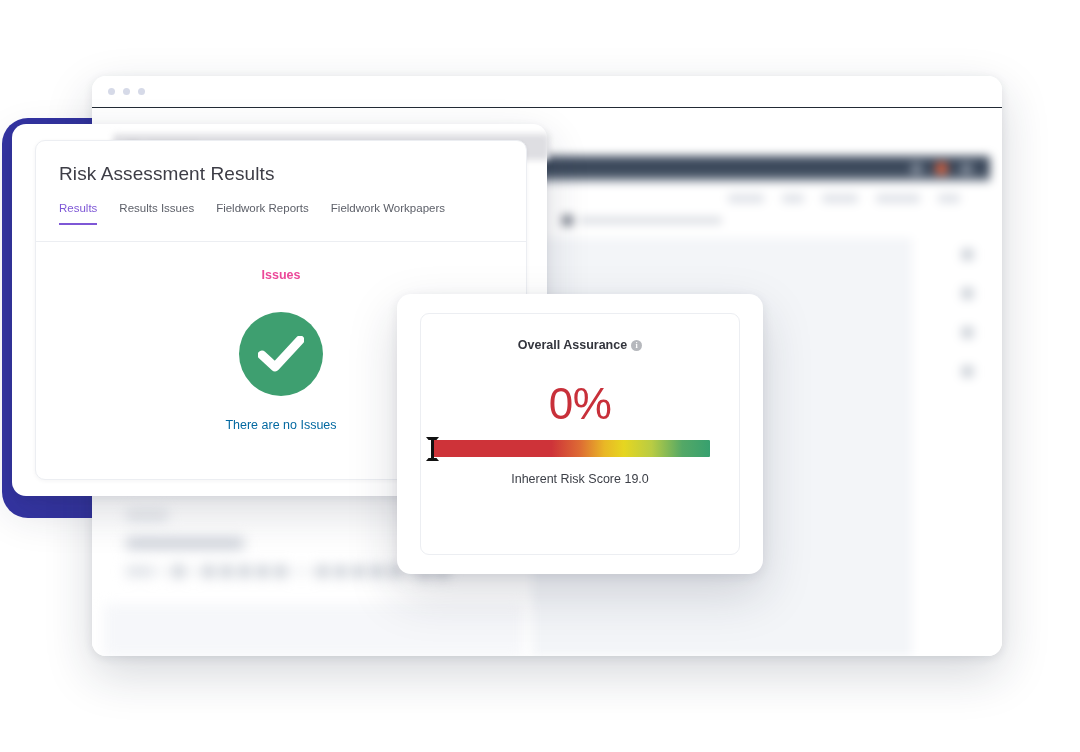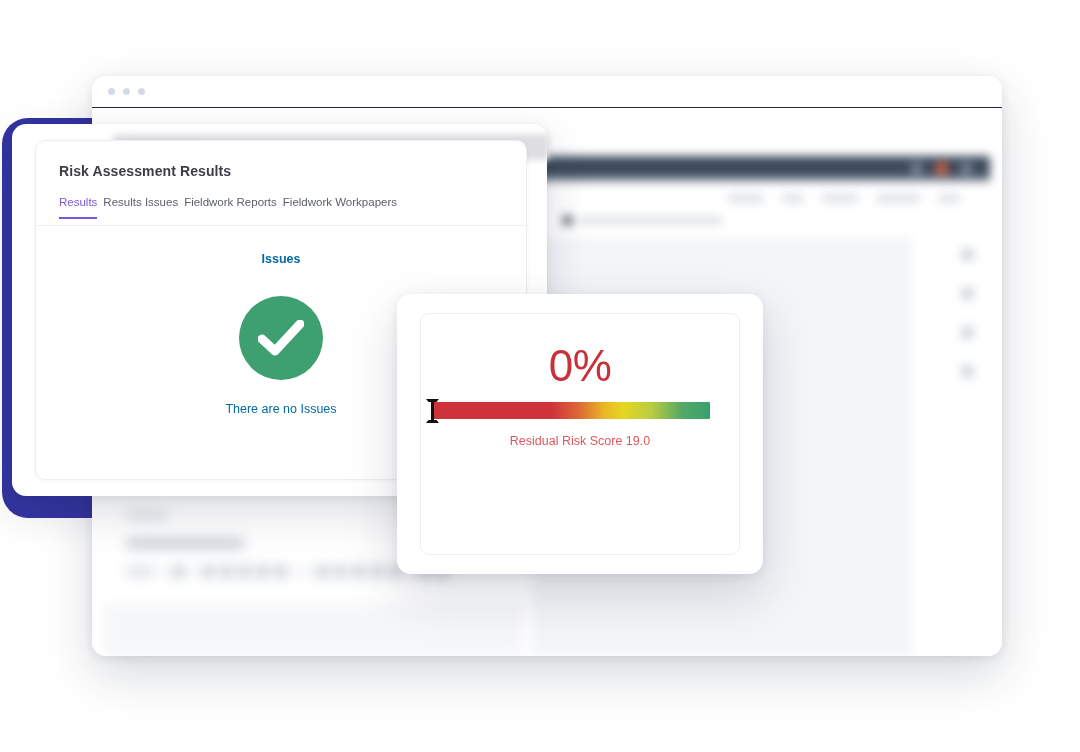--- a/index.html
+++ b/index.html
@@ -99,35 +99,35 @@
   .panel-card {
     position: absolute; left: 23px; top: 16px;
     width: 492px; height: 340px;
     background: #ffffff;
     border: 1px solid #eceef2;
     border-radius: 10px;
     box-shadow: 0 1px 4px rgba(30,38,60,.05);
     overflow: hidden;
   }
   .card-title {
-    font-size: 14px; color: #3d3d46; font-weight: 700;
+    font-size: 19px; color: #3d3d46; font-weight: 400;
     padding: 22px 0 0 23px; letter-spacing: .1px;
   }
   .tabs {
-    display: flex; gap: 6px; padding: 17px 0 6px 23px;
+    display: flex; gap: 22px; padding: 17px 0 16px 23px;
     border-bottom: 1px solid #eceef2;
   }
   .tab {
     font-size: 11.5px; color: #5c5f68; padding-bottom: 9px;
     border-bottom: 2.5px solid transparent; cursor: pointer; white-space: nowrap;
   }
   .tab.active { color: #7e57d6; border-bottom-color: #7e57d6; font-weight: 400; }
 
   .issues-area { padding-top: 26px; text-align: center; }
-  .issues-heading { font-size: 12.5px; font-weight: 700; color: #0369a1; }
+  .issues-heading { font-size: 12.5px; font-weight: 700; color: #ec4899; }
   .check-wrap { margin-top: 30px; display: flex; justify-content: center; }
   .check-circle {
     width: 84px; height: 84px; border-radius: 50%;
     background: #3e9f70; display: flex; align-items: center; justify-content: center;
   }
   .no-issues { margin-top: 22px; font-size: 12.5px; color: #0369a1; }
 
   
   .assur-outer {
     position: absolute; left: 397px; top: 294px;
@@ -269,34 +269,38 @@
           </div>
         </div>
         <div class="no-issues">There are no Issues</div>
       </div>
     </div>
   </div>
 
   <div class="assur-outer">
     <div class="assur-card">
 
+      <div class="assur-title-row">
+        <span class="assur-title">Overall Assurance</span>
+        <span class="info-icon">i</span>
+      </div>
 
       <div class="pct">0%</div>
 
       <div class="bar-row">
         <div class="gauge"></div>
         <div class="ibeam">
           <svg width="20" height="26" viewBox="0 0 20 26" aria-hidden="true">
             <rect x="8" y="3" width="3" height="20" fill="#111111"></rect>
             <path d="M3 1 H16 L13.5 4 H5.5 Z" fill="#111111"></path>
             <path d="M3 25 H16 L13.5 22 H5.5 Z" fill="#111111"></path>
           </svg>
         </div>
       </div>
 
       <div class="scores">
-        <div class="score-residual">Residual Risk Score 19.0</div>
+        <div class="score-inherent">Inherent Risk Score 19.0</div>
       </div>
 
     </div>
   </div>
 
 </div>
 
 </body></html>

